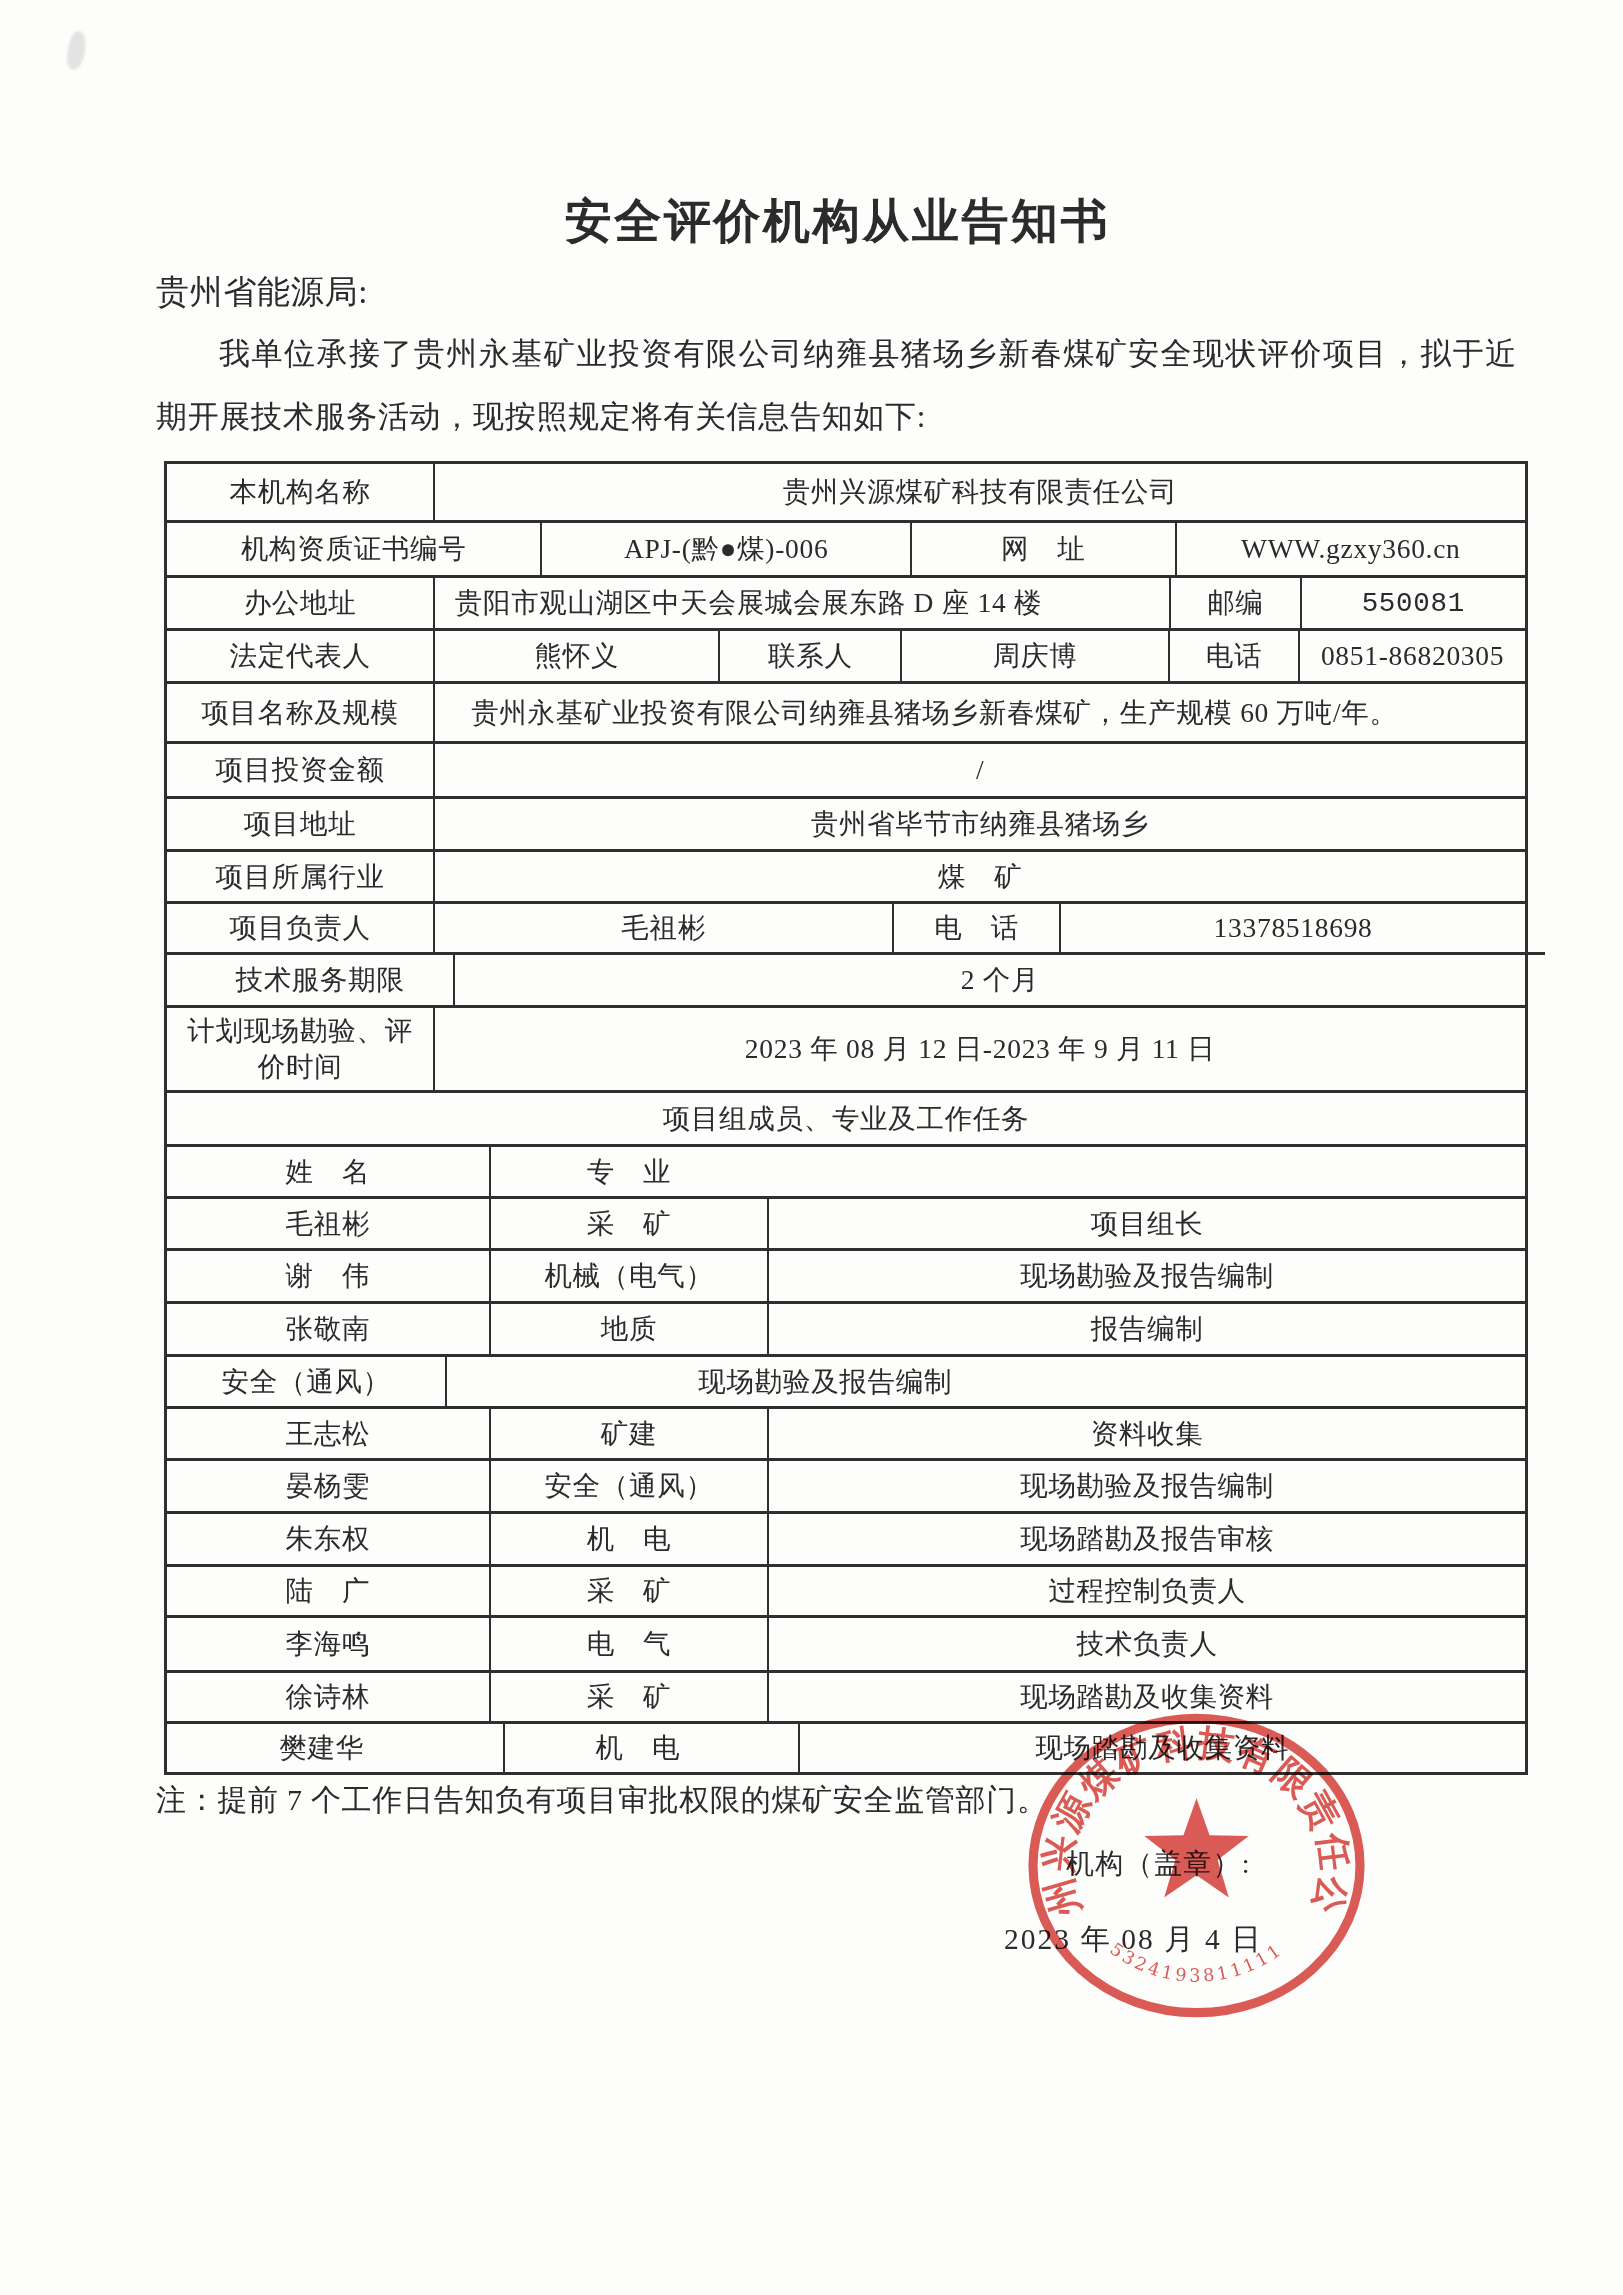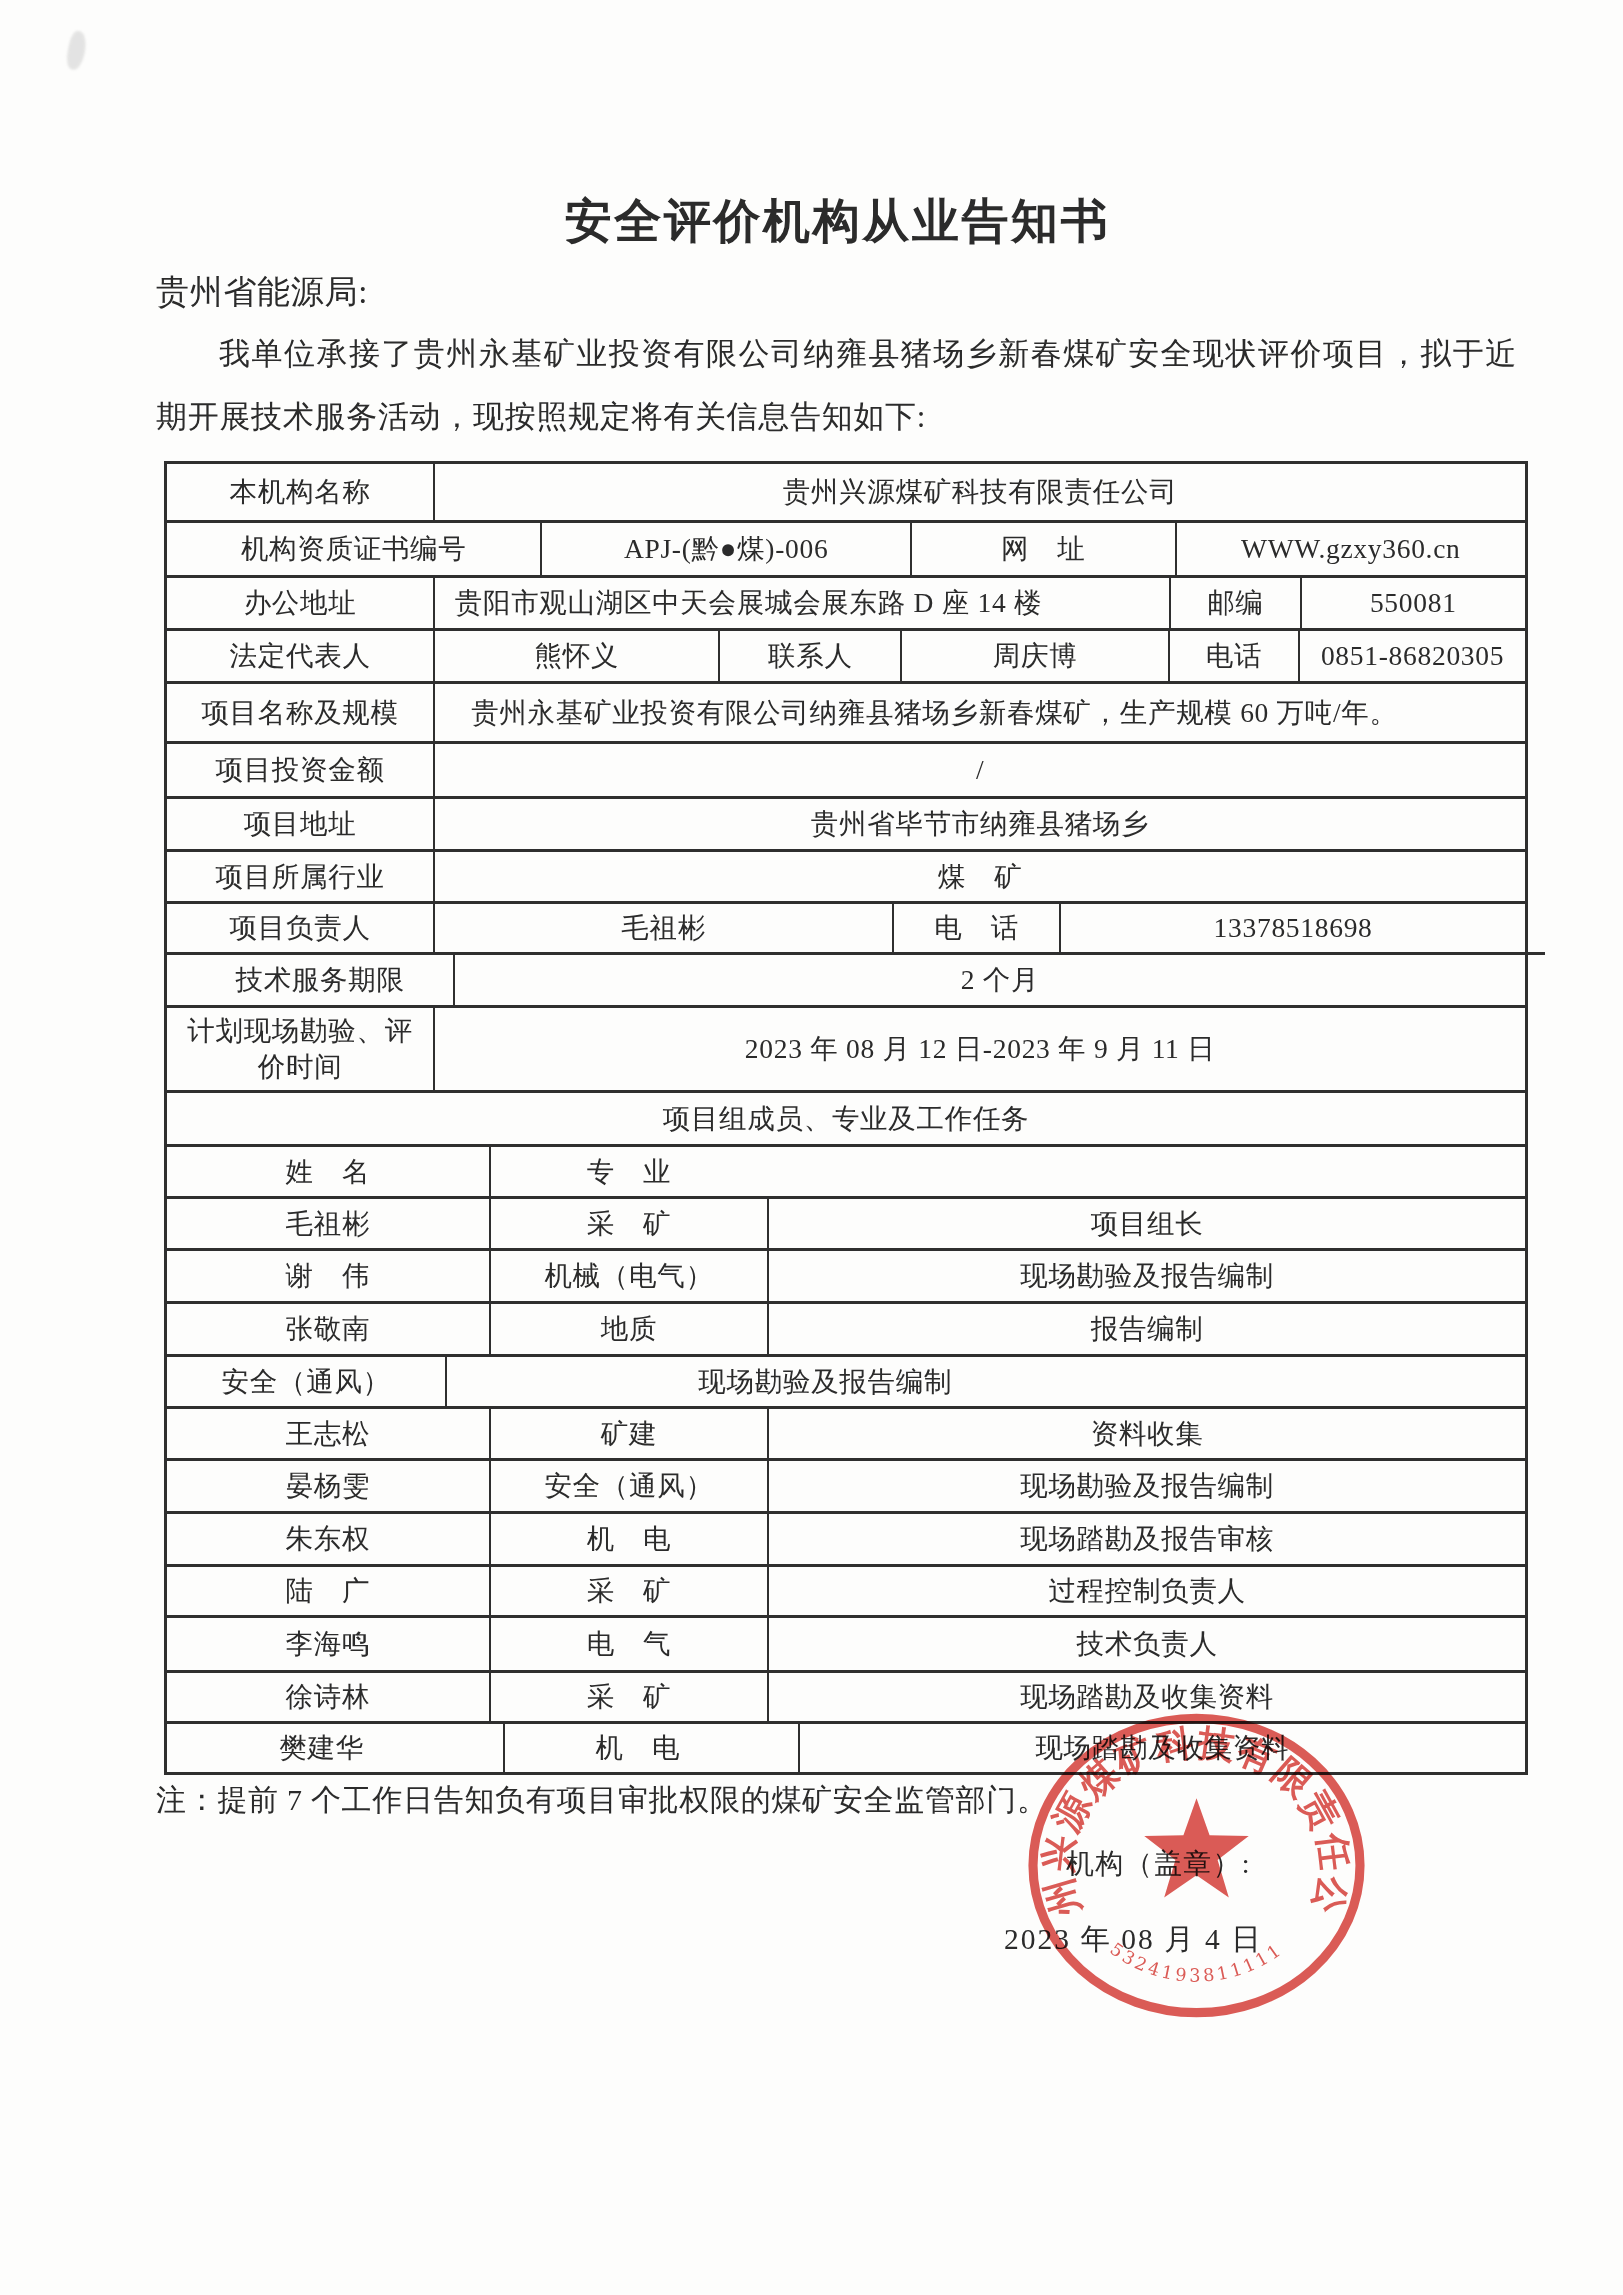--- a/index.html
+++ b/index.html
@@ -84,21 +84,21 @@
       <div class="trow" style="height: 52px;">
         <div class="tcell lbl" style="width: 27.5%;">机构资质证书编号</div>
         <div class="tcell" style="width: 27.2%;">APJ-(黔●煤)-006</div>
         <div class="tcell lbl" style="width: 19.5%;">网　址</div>
         <div class="tcell" style="width: 25.8%;">WWW.gzxy360.cn</div>
       </div>
       <div class="trow" style="height: 50px;">
         <div class="tcell lbl" style="width: 19.6%;">办公地址</div>
         <div class="tcell left" style="width: 54.2%;">贵阳市观山湖区中天会展城会展东路 D 座 14 楼</div>
         <div class="tcell lbl" style="width: 9.6%;">邮编</div>
-        <div class="tcell" style="width: 16.6%;">550081</div>
+        <div class="tcell" style="width: 16.6%; font-family: Liberation Mono, monospace;">550081</div>
       </div>
       <div class="trow" style="height: 50px;">
         <div class="tcell lbl" style="width: 19.6%;">法定代表人</div>
         <div class="tcell" style="width: 21%;">熊怀义</div>
         <div class="tcell lbl" style="width: 13.4%;">联系人</div>
         <div class="tcell" style="width: 19.7%;">周庆博</div>
         <div class="tcell lbl" style="width: 9.6%;">电话</div>
         <div class="tcell" style="width: 16.7%;">0851-86820305</div>
       </div>
       <div class="trow" style="height: 57px;">

